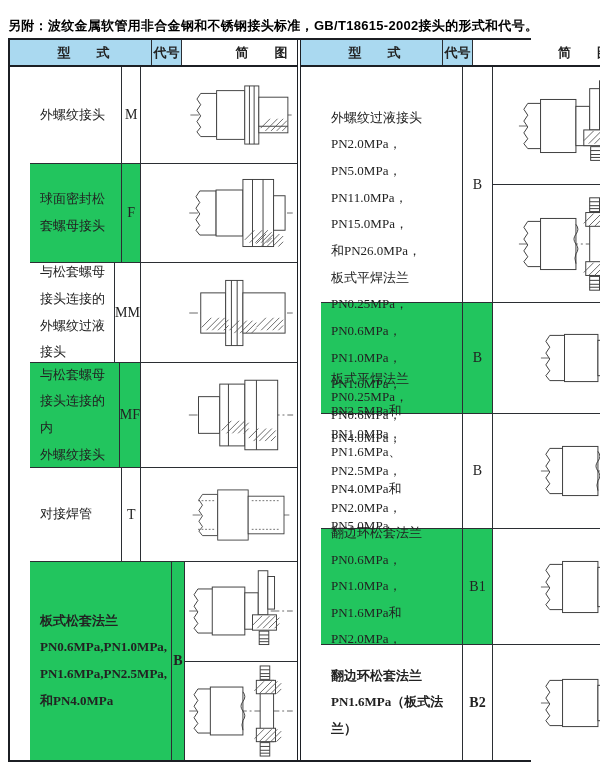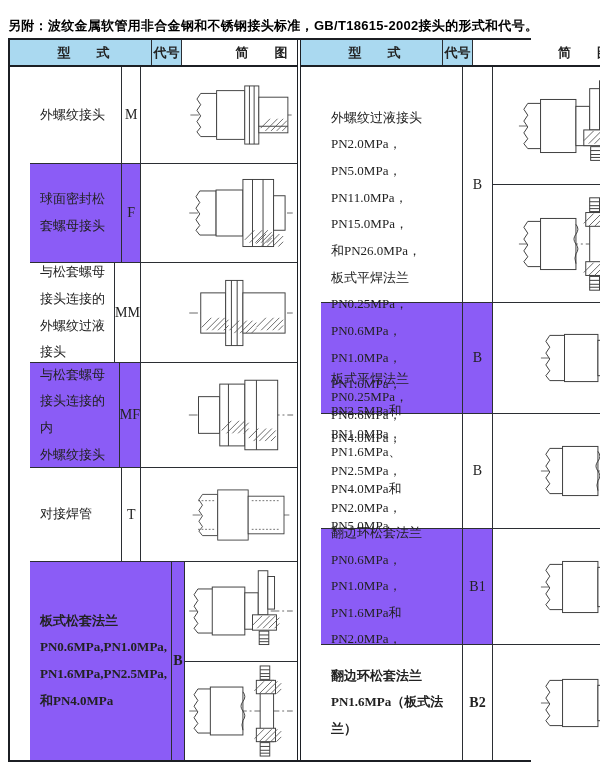--- a/index.html
+++ b/index.html
@@ -27,21 +27,21 @@
   .cell { border-right:1px solid #2b2e33; }
   .cell:last-child { border-right:none;padding-left:44px; }
   .c-type { width:142px; display:flex; align-items:center; padding:4px 4px 4px 10px; }
   .c-code { width:30px; display:flex; align-items:center; justify-content:center;
             font-family:"Liberation Serif","DejaVu Serif",serif; font-size:14px; color:#222; }
   .c-fig  { flex:1; background:#fff; display:flex; align-items:center; justify-content:center; }
   .c-fig.split { flex-direction:column; align-items:stretch; padding:0; }
   .subfig { flex:1; display:flex; align-items:center; justify-content:center; }
   .subfig:first-child { border-bottom:1px solid #2b2e33; }
 
-  .hl .c-type, .hl .c-code { background:#8b5cf6; }
+  .hl .c-type, .hl .c-code { background:#22c55e; }
 
   .type-text { font-size:13px; line-height:2.05; white-space:pre-line; color:#222;
                font-family:"Liberation Serif","DejaVu Serif",serif; }
   .tight .type-text { line-height:1.42; }
 
   svg.fig { stroke:#3d3d3d; fill:none; stroke-width:1; }
   svg.fig .cl { stroke-dasharray:9 3 2 3; stroke-width:.8; }
   svg.fig .dots { stroke-dasharray:2 2; stroke-width:.8; }
 </style>
 </head>

